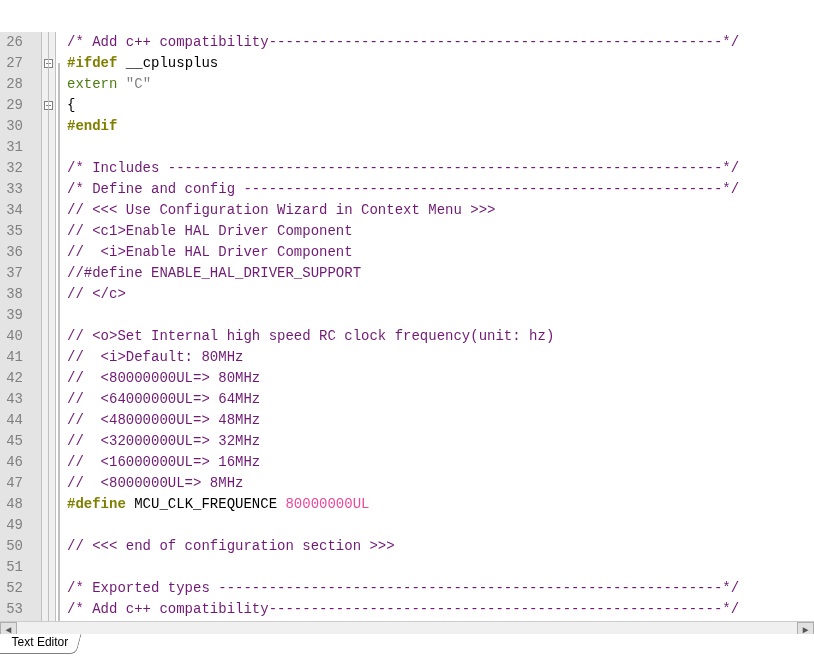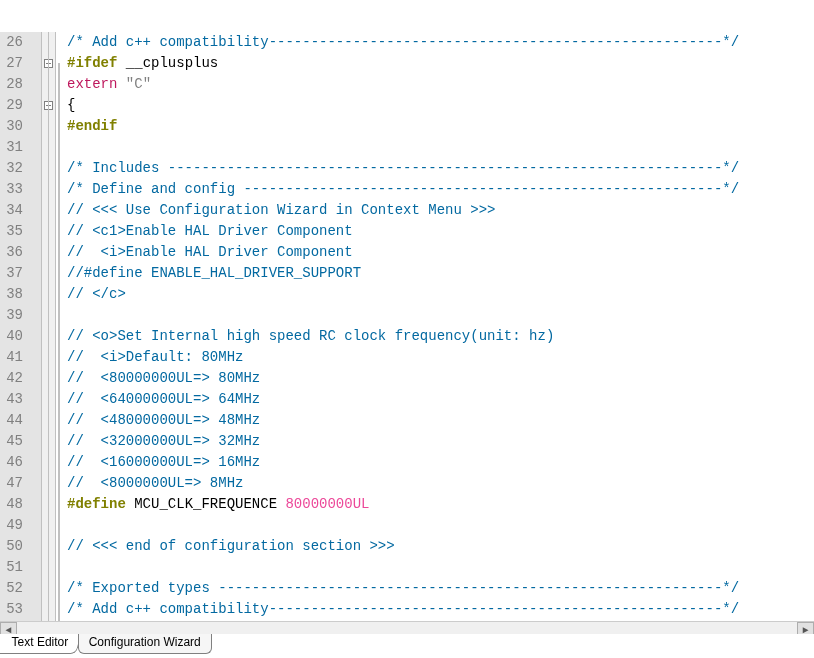--- a/index.html
+++ b/index.html
@@ -70,23 +70,23 @@
     top: 0; bottom: 0; left: 2px;
     width: 2px; background: #c0c0c0;
   }
   .edge-top { top: auto; height: 11px; bottom: 0; }
   .code {
     flex: 1;
     line-height: 21px;
     padding-left: 1px;
     white-space: pre;
   }
-  .c-comment { color: #0369a1; }
+  .c-comment { color: #701a75; }
   .c-pp      { color: #808000; font-weight: bold; }
-  .c-keyword { color: #be185d; }
+  .c-keyword { color: #4d7c0f; }
   .c-str     { color: #808080; }
   .c-macro   { color: #000000; }
   .c-num     { color: #ec4899; }
   .c-plain   { color: #000000; }
 
   
   .hscroll {
     position: absolute;
     left: 0; right: 0; bottom: 20px;
     height: 17px;
@@ -143,14 +143,13 @@
 </div>
 
 <div class="hscroll">
   <div class="arrow">◄</div>
   <div class="track"></div>
   <div class="arrow">►</div>
 </div>
 
 <div class="tabs">
   <div class="tab"><span>Text Editor</span></div>
-  <div class="tab"><span>Configuration Wizard</span></div>
 </div>
 
 </body></html>

